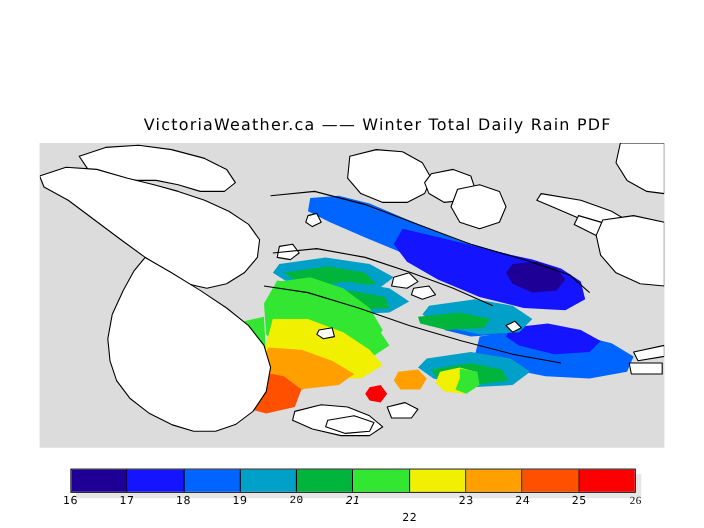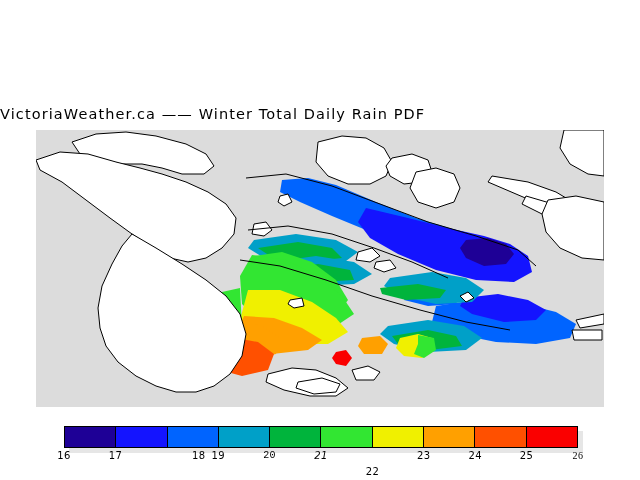--- a/index.html
+++ b/index.html
@@ -20,21 +20,21 @@
     width: 640px;
     height: 480px;
     background: #ffffff;
   }
   
   #title {
     position: absolute;
     left: 0;
     top: 106px;
     width: 556px;
-    text-align: left;
+    text-align: right;
     font-family: "DejaVu Sans", sans-serif;
     font-size: 14.5px;
     letter-spacing: 1.1px;
     color: #000000;
     white-space: nowrap;
   }
   
   #map-area {
     position: absolute;
     left: 36px;
@@ -228,21 +228,21 @@
       <div class="cb-cell" style="background: rgb(240, 240, 0);"></div>
       <div class="cb-cell" style="background: rgb(255, 160, 0);"></div>
       <div class="cb-cell" style="background: rgb(255, 80, 0);"></div>
       <div class="cb-cell" style="background: rgb(250, 0, 0);"></div>
     </div>
   </div>
 
   <div id="cb-ticks">
     <span class="cb-tick" style="left: 0px;">16</span>
     <span class="cb-tick" style="left: 51.4px;">17</span>
-    <span class="cb-tick" style="left: 102.8px; margin-left: 32px;">18</span>
+    <span class="cb-tick" style="left: 102.8px;">18</span>
     <span class="cb-tick" style="left: 154.2px;">19</span>
     <span class="cb-tick" style="left: 205.6px; font-family: Liberation Mono, monospace;">20</span>
     <span class="cb-tick" style="left: 257px; font-style: italic;">21</span>
     <span class="cb-tick" style="left: 308.4px; margin-top: 16px;">22</span>
     <span class="cb-tick" style="left: 359.8px;">23</span>
     <span class="cb-tick" style="left: 411.2px;">24</span>
     <span class="cb-tick" style="left: 462.6px;">25</span>
     <span class="cb-tick" style="left: 514px; font-family: Liberation Serif, serif;">26</span>
   </div>
 

